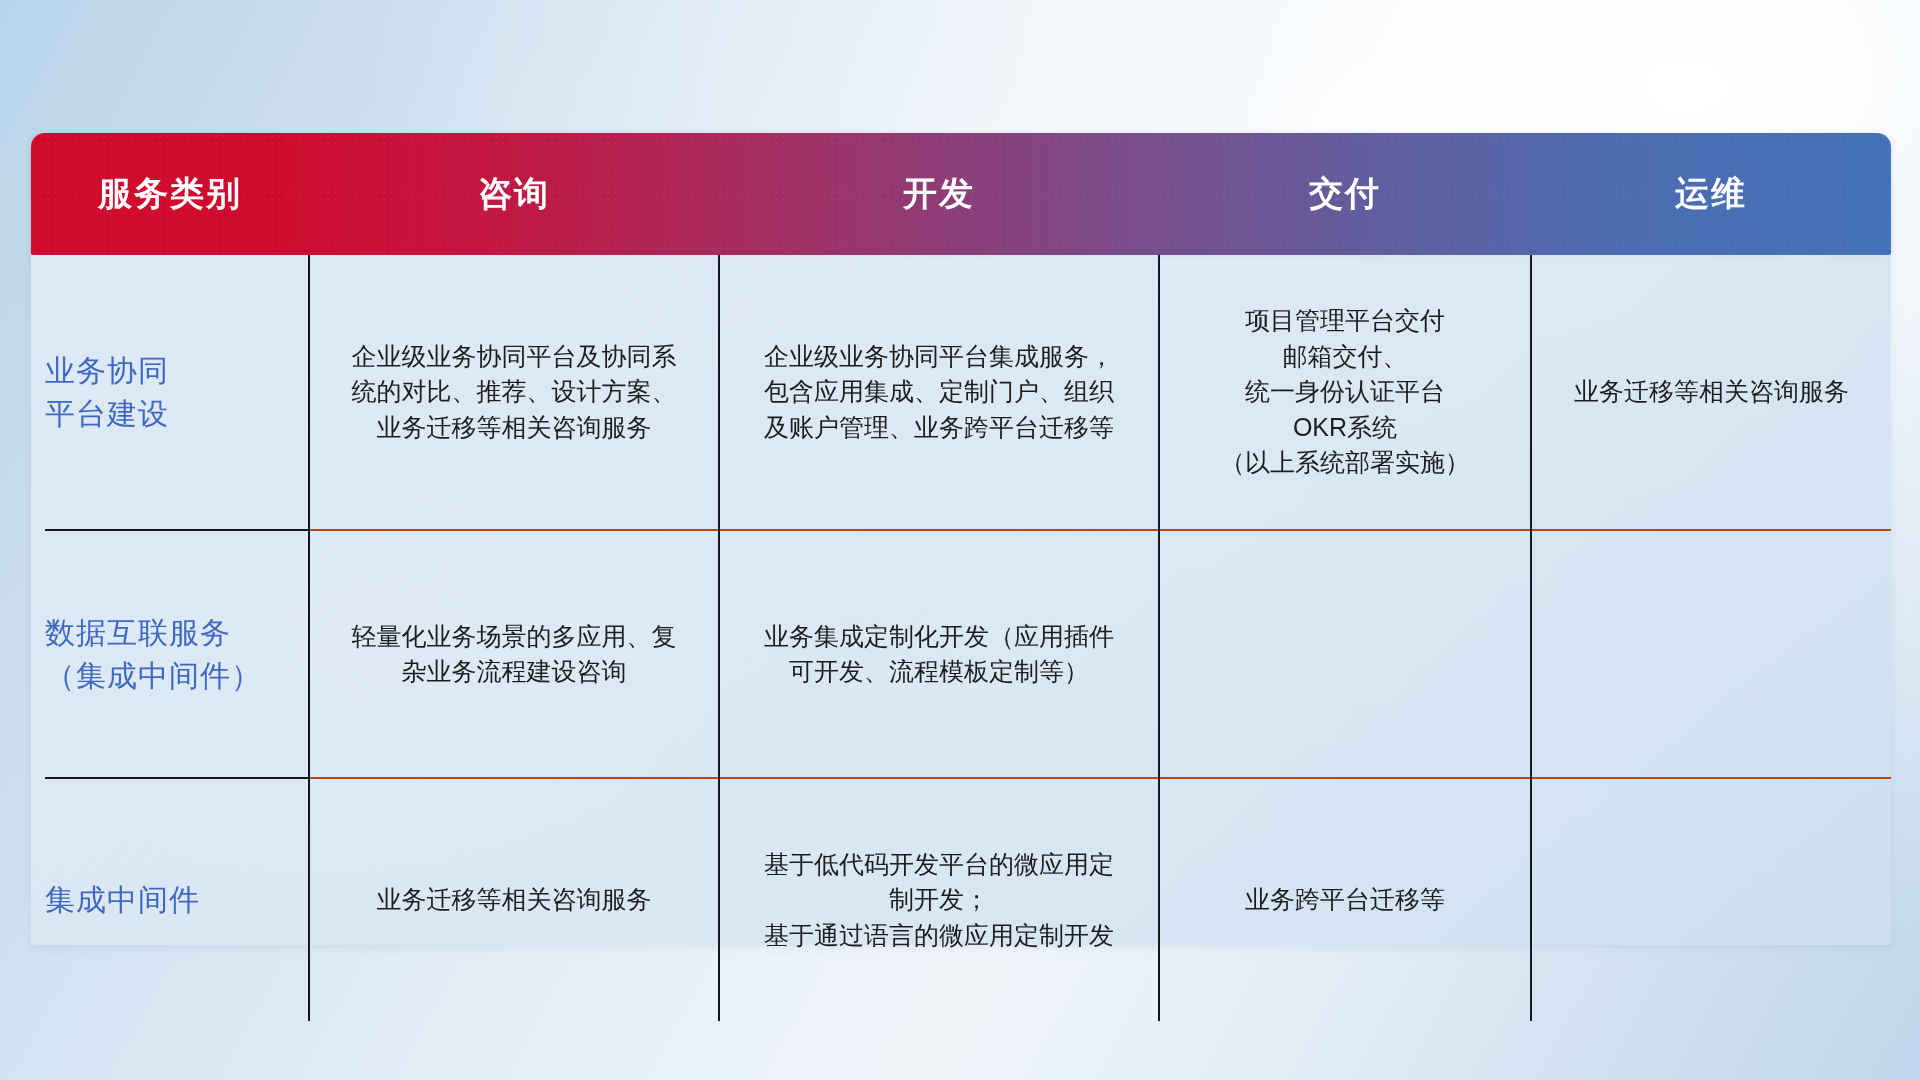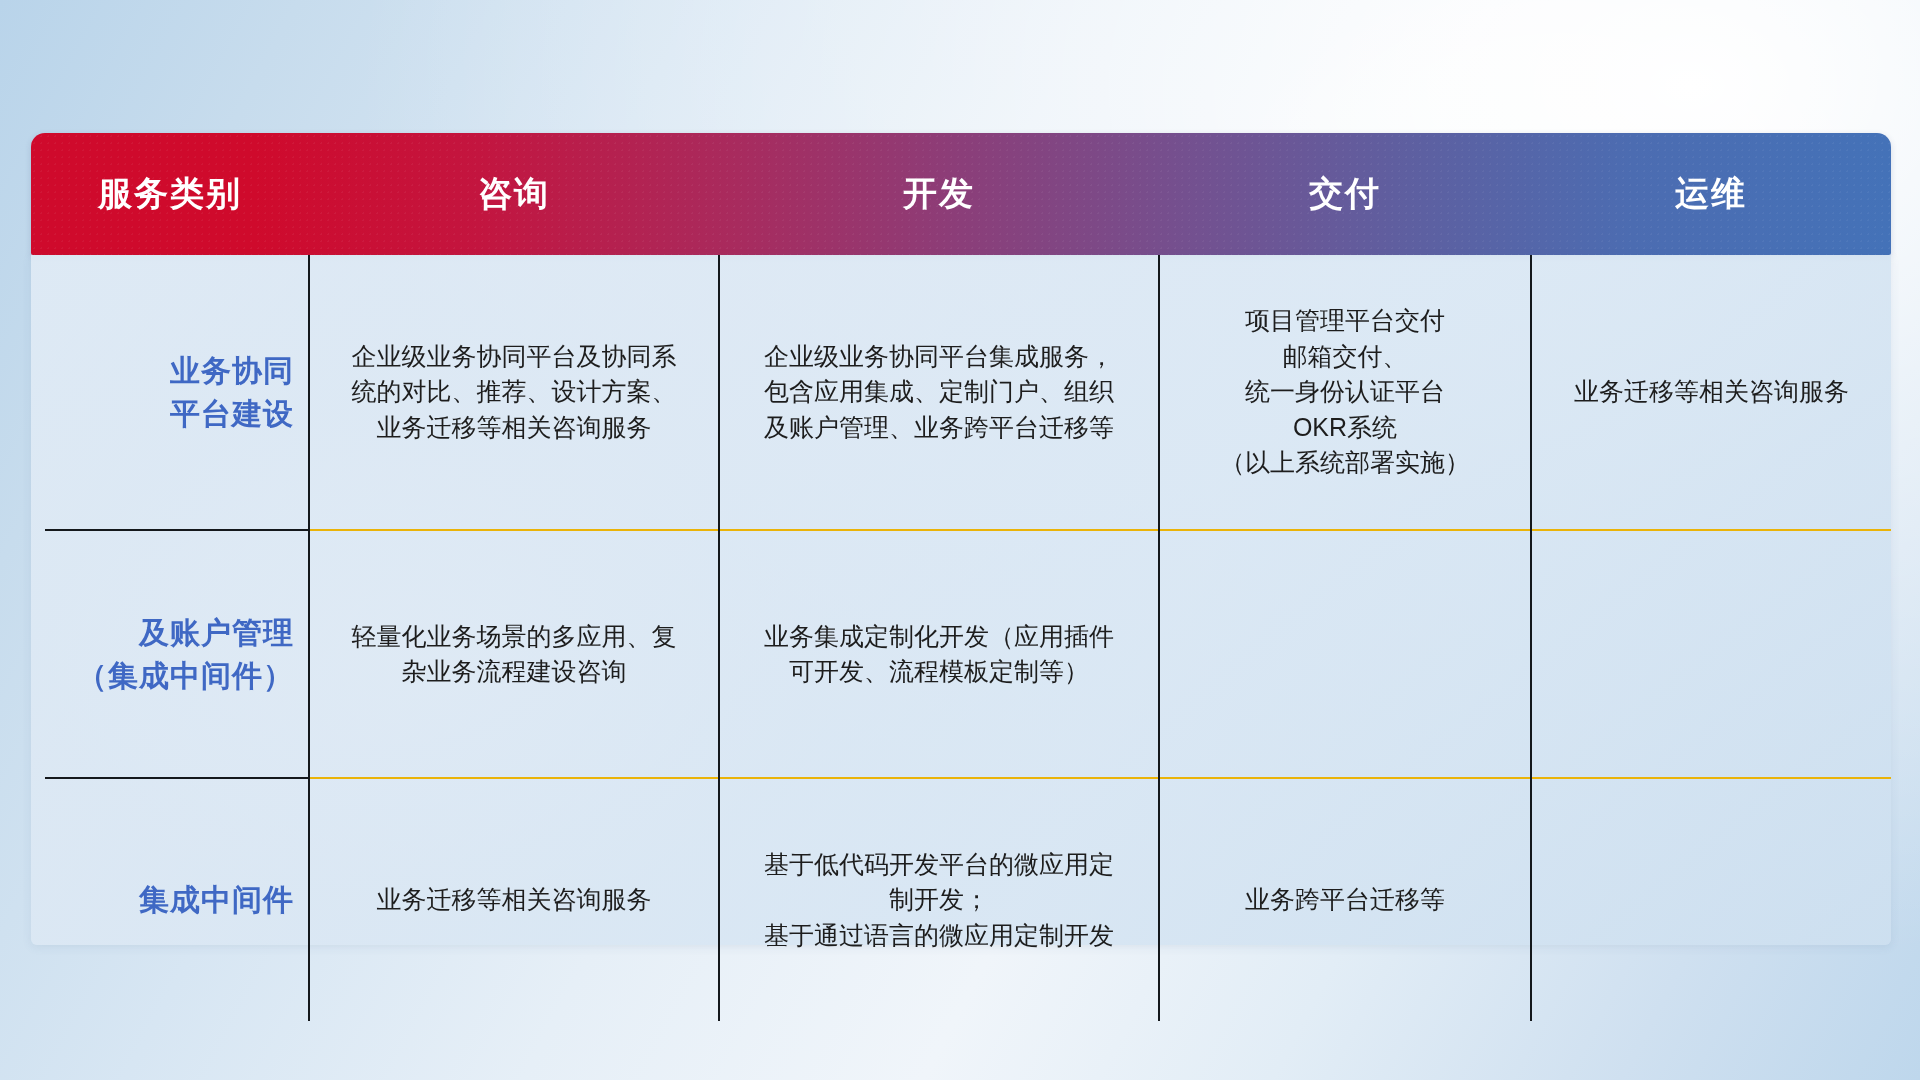--- a/index.html
+++ b/index.html
@@ -138,43 +138,43 @@
   tbody tr { position: relative; }
 
   
   tbody td.vsep {
     border-left: 2px solid #14181c;
     margin-top: 46px;
   }
 
   
   tbody tr.rowsep > td {
-    border-top: 2px solid #eab308;
+    border-top: 2px solid #c2410c;
   }
   tbody tr.rowsep > td.cat {
     border-top: 2px solid rgba(20,24,28,0.0);
   }
   tbody tr.rowsep > td.cat::before {
     content: "";
     position: absolute;
     left: 14px;
     right: -2px;
     top: -2px;
     height: 2px;
     background: #14181c;
   }
 
   
   td.cat {
     color: #3f68c4;
-    font-weight: bold;
+    font-weight: normal;
     font-size: 30px;
     line-height: 1.45;
     letter-spacing: 1px;
-    text-align: right;
+    text-align: left;
   }
 
   .multiline { white-space: pre-line; }
 
   
   col.c0 { width: 278px; }
   col.c1 { width: 410px; }
   col.c2 { width: 440px; }
   col.c3 { width: 372px; }
   col.c4 { width: 360px; }
@@ -225,21 +225,21 @@
 包含应用集成、定制门户、组织
 及账户管理、业务跨平台迁移等</td>
           <td class="vsep multiline">项目管理平台交付
 邮箱交付、
 统一身份认证平台
 OKR系统
 （以上系统部署实施）</td>
           <td class="vsep multiline">业务迁移等相关咨询服务</td>
         </tr>
         <tr class="r1 rowsep">
-          <td class="cat multiline">及账户管理
+          <td class="cat multiline">数据互联服务
 （集成中间件）</td>
           <td class="vsep multiline">轻量化业务场景的多应用、复
 杂业务流程建设咨询</td>
           <td class="vsep multiline">业务集成定制化开发（应用插件
 可开发、流程模板定制等）</td>
           <td class="vsep multiline"></td>
           <td class="vsep multiline"></td>
         </tr>
         <tr class="r2 rowsep">
           <td class="cat multiline">集成中间件</td>

